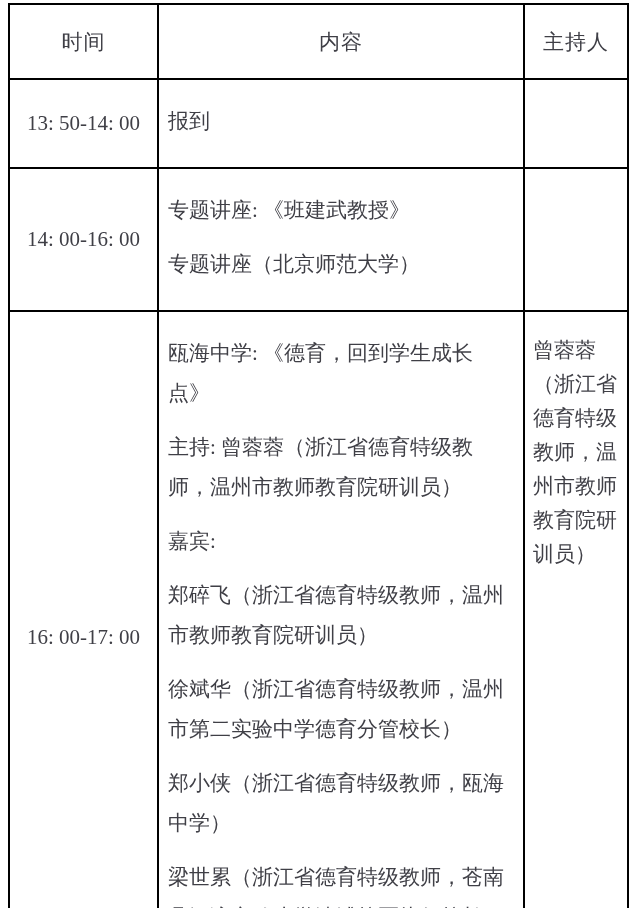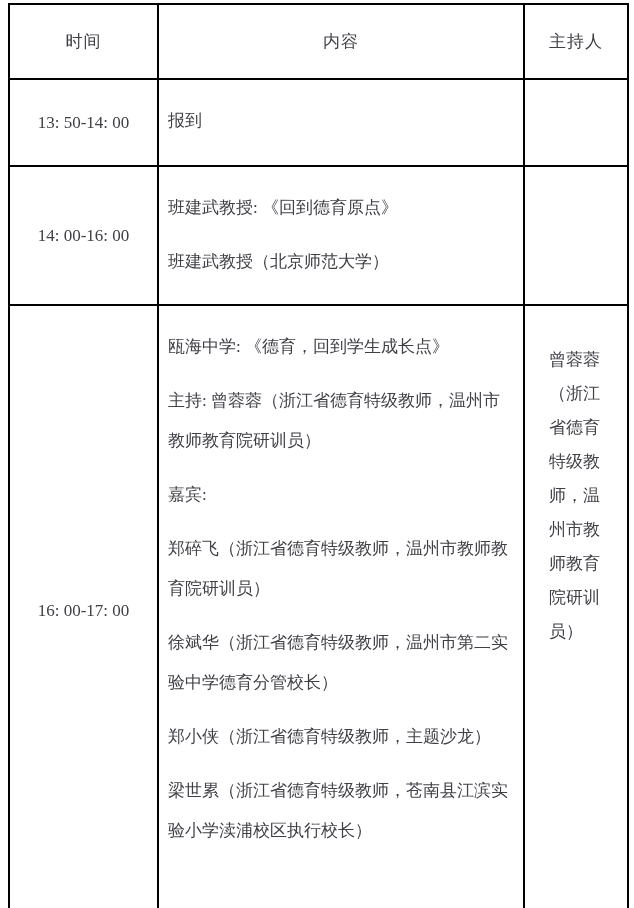--- a/index.html
+++ b/index.html
@@ -24,21 +24,21 @@
     position: absolute;
     left: 8px;
     top: 3px;
     width: 619px;
     border-collapse: collapse;
     table-layout: fixed;
   }
   table.schedule th,
   table.schedule td {
     border: 2px solid #000000;
-    font-size: 17px;
+    font-size: 21px;
     font-weight: normal;
     overflow: hidden;
   }
   col.c-time    { width: 149px; }
   col.c-content { width: 366px; }
   col.c-host    { width: 104px; }
 
   thead tr { height: 75px; }
   tr.r1 { height: 87px; }
   tr.r2 { height: 139px; }
@@ -49,36 +49,36 @@
     vertical-align: middle;
     letter-spacing: 1px;
   }
   td.time {
     text-align: center;
     vertical-align: middle;
     white-space: nowrap;
   }
   td.content {
     vertical-align: top;
-    padding: 21px 12px 0 9px;
+    padding: 21px 12px 12px 9px;
     text-align: left;
     margin-left: 14px;
   }
   td.content p {
     margin: 0 0 14px 0;
     line-height: 40px;
     overflow-wrap: break-word;
   }
   td.host {
     vertical-align: top;
     padding: 21px 5px 0 8px;
     text-align: left;
   }
   td.host p {
-    margin: 16px;
+    margin: 0;
     line-height: 34px;
     overflow-wrap: break-word;
     word-break: break-all;
   }
 </style>
 </head>
 <body>
 
 <div class="page">
   <table class="schedule">
@@ -98,34 +98,34 @@
       <tr class="r1">
         <td class="time">13: 50-14: 00</td>
         <td class="content">
           <p>报到</p>
         </td>
         <td class="host"></td>
       </tr>
       <tr class="r2">
         <td class="time">14: 00-16: 00</td>
         <td class="content">
-          <p>班建武教授: 《回到德育原点》</p>
-          <p>班建武教授（北京师范大学）</p>
+          <p>专题讲座: 《班建武教授》</p>
+          <p>专题讲座（北京师范大学）</p>
         </td>
         <td class="host"></td>
       </tr>
       <tr class="r3">
         <td class="time">16: 00-17: 00</td>
         <td class="content">
           <p>瓯海中学: 《德育，回到学生成长点》</p>
           <p>主持: 曾蓉蓉（浙江省德育特级教师，温州市教师教育院研训员）</p>
           <p>嘉宾:</p>
           <p>郑碎飞（浙江省德育特级教师，温州市教师教育院研训员）</p>
           <p>徐斌华（浙江省德育特级教师，温州市第二实验中学德育分管校长）</p>
-          <p>郑小侠（浙江省德育特级教师，主题沙龙）</p>
+          <p>郑小侠（浙江省德育特级教师，瓯海中学）</p>
           <p>梁世累（浙江省德育特级教师，苍南县江滨实验小学渎浦校区执行校长）</p>
         </td>
         <td class="host">
           <p>曾蓉蓉（浙江省德育特级教师，温州市教师教育院研训员）</p>
         </td>
       </tr>
     </tbody>
   </table>
 </div>
 

